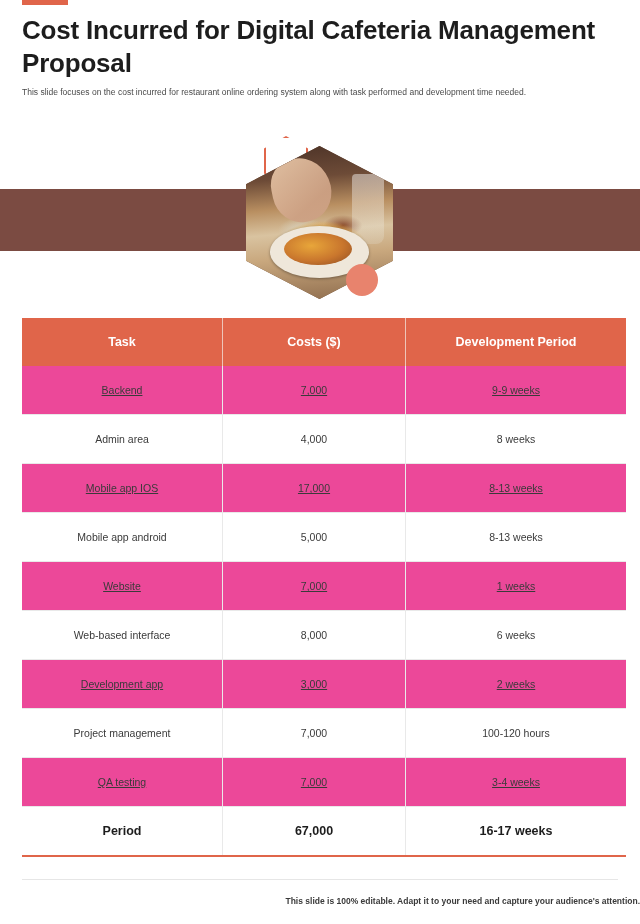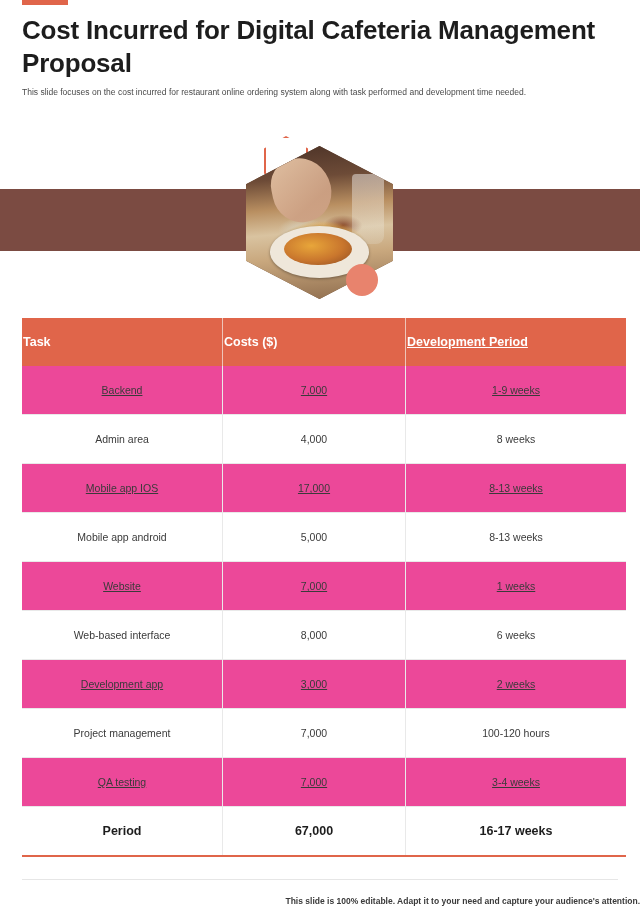--- a/index.html
+++ b/index.html
@@ -157,21 +157,21 @@
     border-collapse: collapse;
     width: 596px;
     table-layout: fixed;
   }
   table.cost-table th {
     background: #e0654a;
     color: #ffffff;
     font-size: 12.5px;
     font-weight: bold;
     height: 46px;
-    text-align: left;
+    text-align: center;
     border-right: 1px solid #eec5b8;
   }
   table.cost-table th:last-child { border-right: none; }
   table.cost-table td {
     height: 46px;
     text-align: center;
     font-size: 10.5px;
     color: #3a3a3a;
     border-bottom: 1px solid #e9e9e9;
     border-right: 1px solid #e9e9e9;
@@ -182,21 +182,21 @@
   table.cost-table tr.total-row td {
     font-weight: bold;
     font-size: 12.5px;
     color: #1d1d1d;
     background: #ffffff;
     border-bottom: 2px solid #e0654a;
     height: 46px;
   }
   .col1 { width: 198px; }
   .col2 { width: 180px; }
-  .col3 { width: 218px; text-decoration: underline; }
+  .col3 { width: 218px; }
   .footer-note {
     position: absolute;
     bottom: 18px;
     left: 0;
     width: 640px;
     text-align: right;
     font-size: 8.5px;
     font-weight: bold;
     color: #3a3a3a;
   }
@@ -242,21 +242,21 @@
         <tr>
           <th class="col1">Task</th>
           <th class="col2">Costs ($)</th>
           <th class="col3">Development Period</th>
         </tr>
       </thead>
       <tbody>
         <tr class="alt">
           <td>Backend</td>
           <td>7,000</td>
-          <td>1-9 weeks</td>
+          <td>9-9 weeks</td>
         </tr>
         <tr>
           <td>Admin area</td>
           <td>4,000</td>
           <td>8 weeks</td>
         </tr>
         <tr class="alt">
           <td>Mobile app IOS</td>
           <td>17,000</td>
           <td>8-13 weeks</td>

